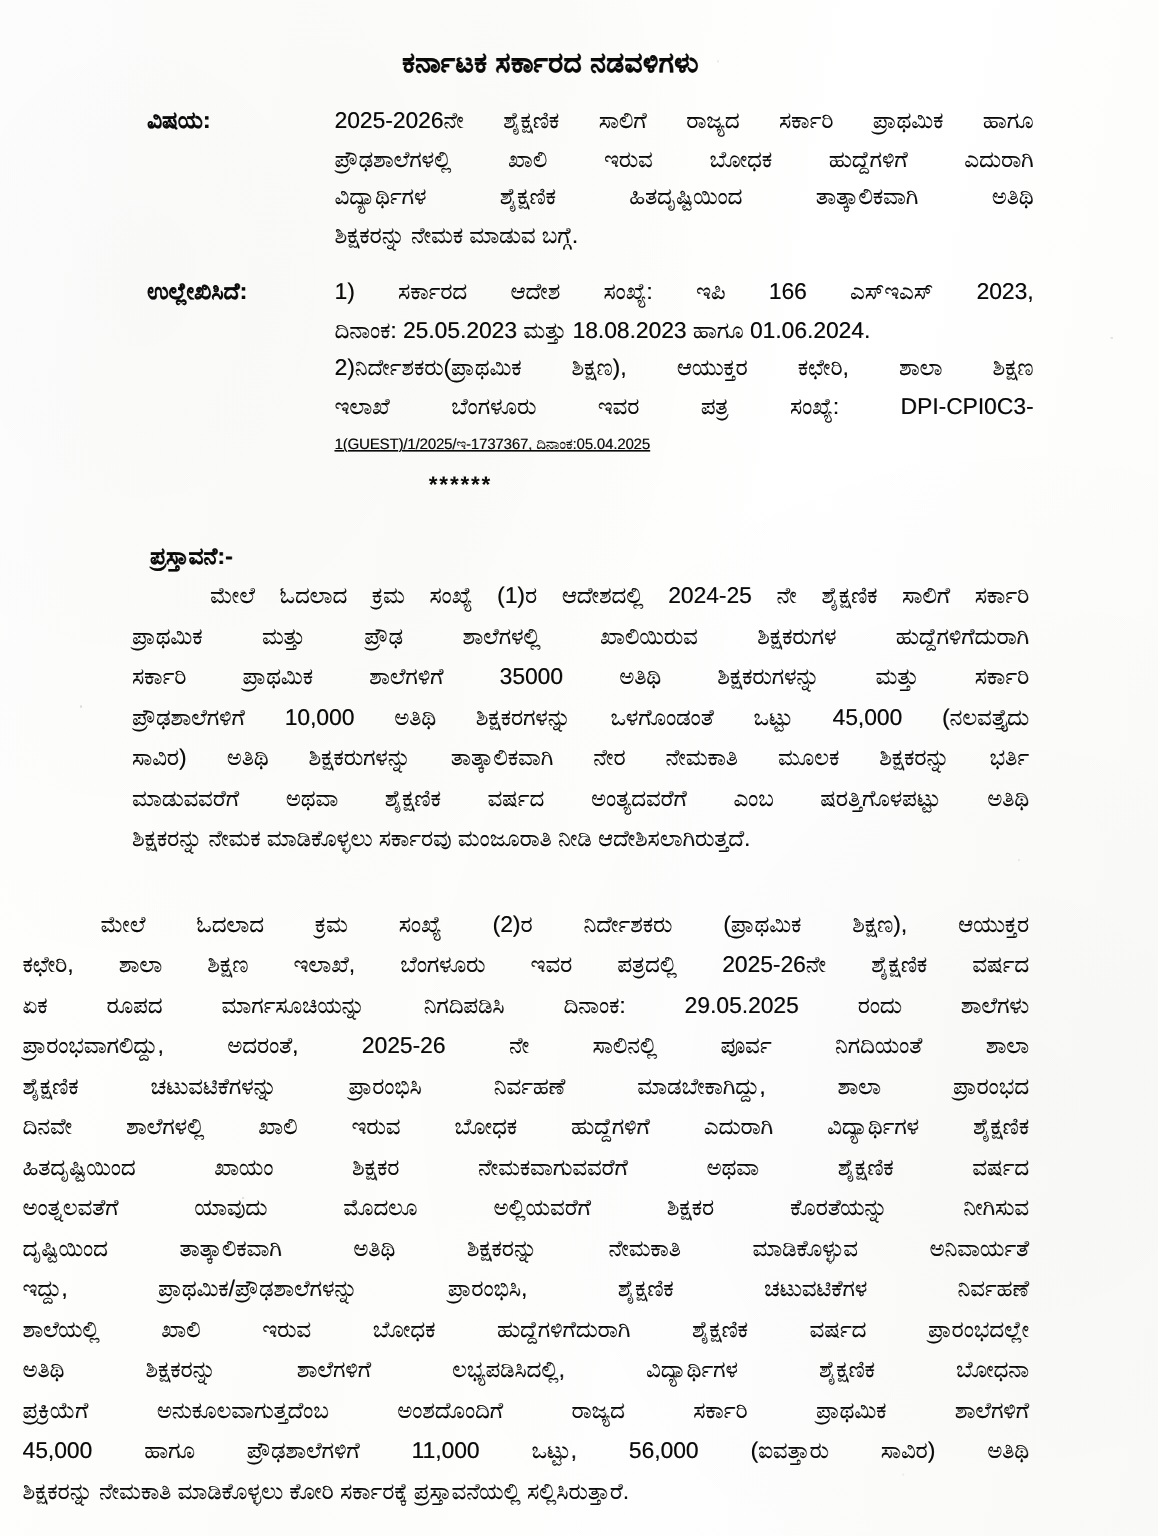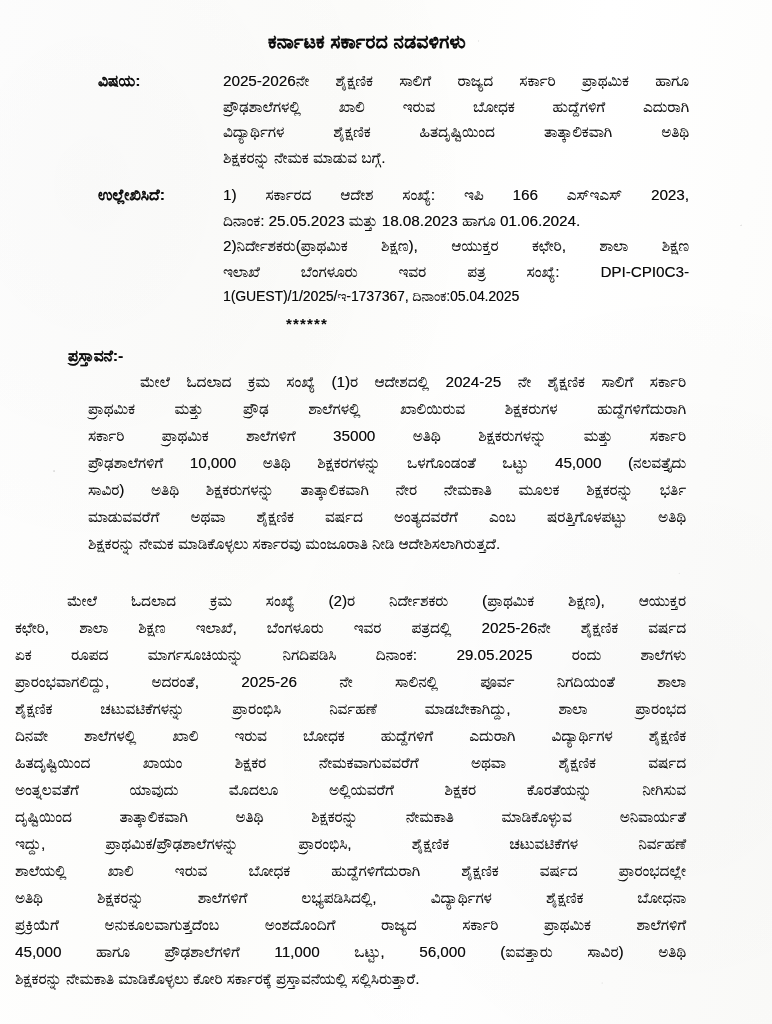--- a/index.html
+++ b/index.html
@@ -102,39 +102,40 @@
   .ref-line {
     display: block;
     white-space: nowrap;
   }
   .ref-line.spread {
     text-align: justify;
     text-align-last: justify;
   }
   .mono-ref {
     font-family: "Liberation Sans", "DejaVu Sans", sans-serif;
-    font-size: 14px;
+    font-size: 10px;
     letter-spacing: -0.1px;
+    text-decoration: underline;
   }
 
   .stars {
     text-align: center;
     font-size: 15px;
     letter-spacing: 1.2px;
     font-weight: bold;
     margin-top: 5px;
     padding-right: 120px;
   }
 
   
   .preamble-heading {
     font-weight: bold;
     font-size: 15.5px;
-    padding-left: 68px;
-    margin-top: 12px;
+    padding-left: 100px;
+    margin-top: 28px;
     line-height: 24px;
     text-shadow: 0.3px 0 0 rgba(0,0,0,0.5);
   }
 
   .para {
     margin: 0;
     padding: 0 48px 0 88px;
     font-size: 15.2px;
     line-height: 27px;
     text-shadow: 0.28px 0 0 rgba(0,0,0,0.45);

